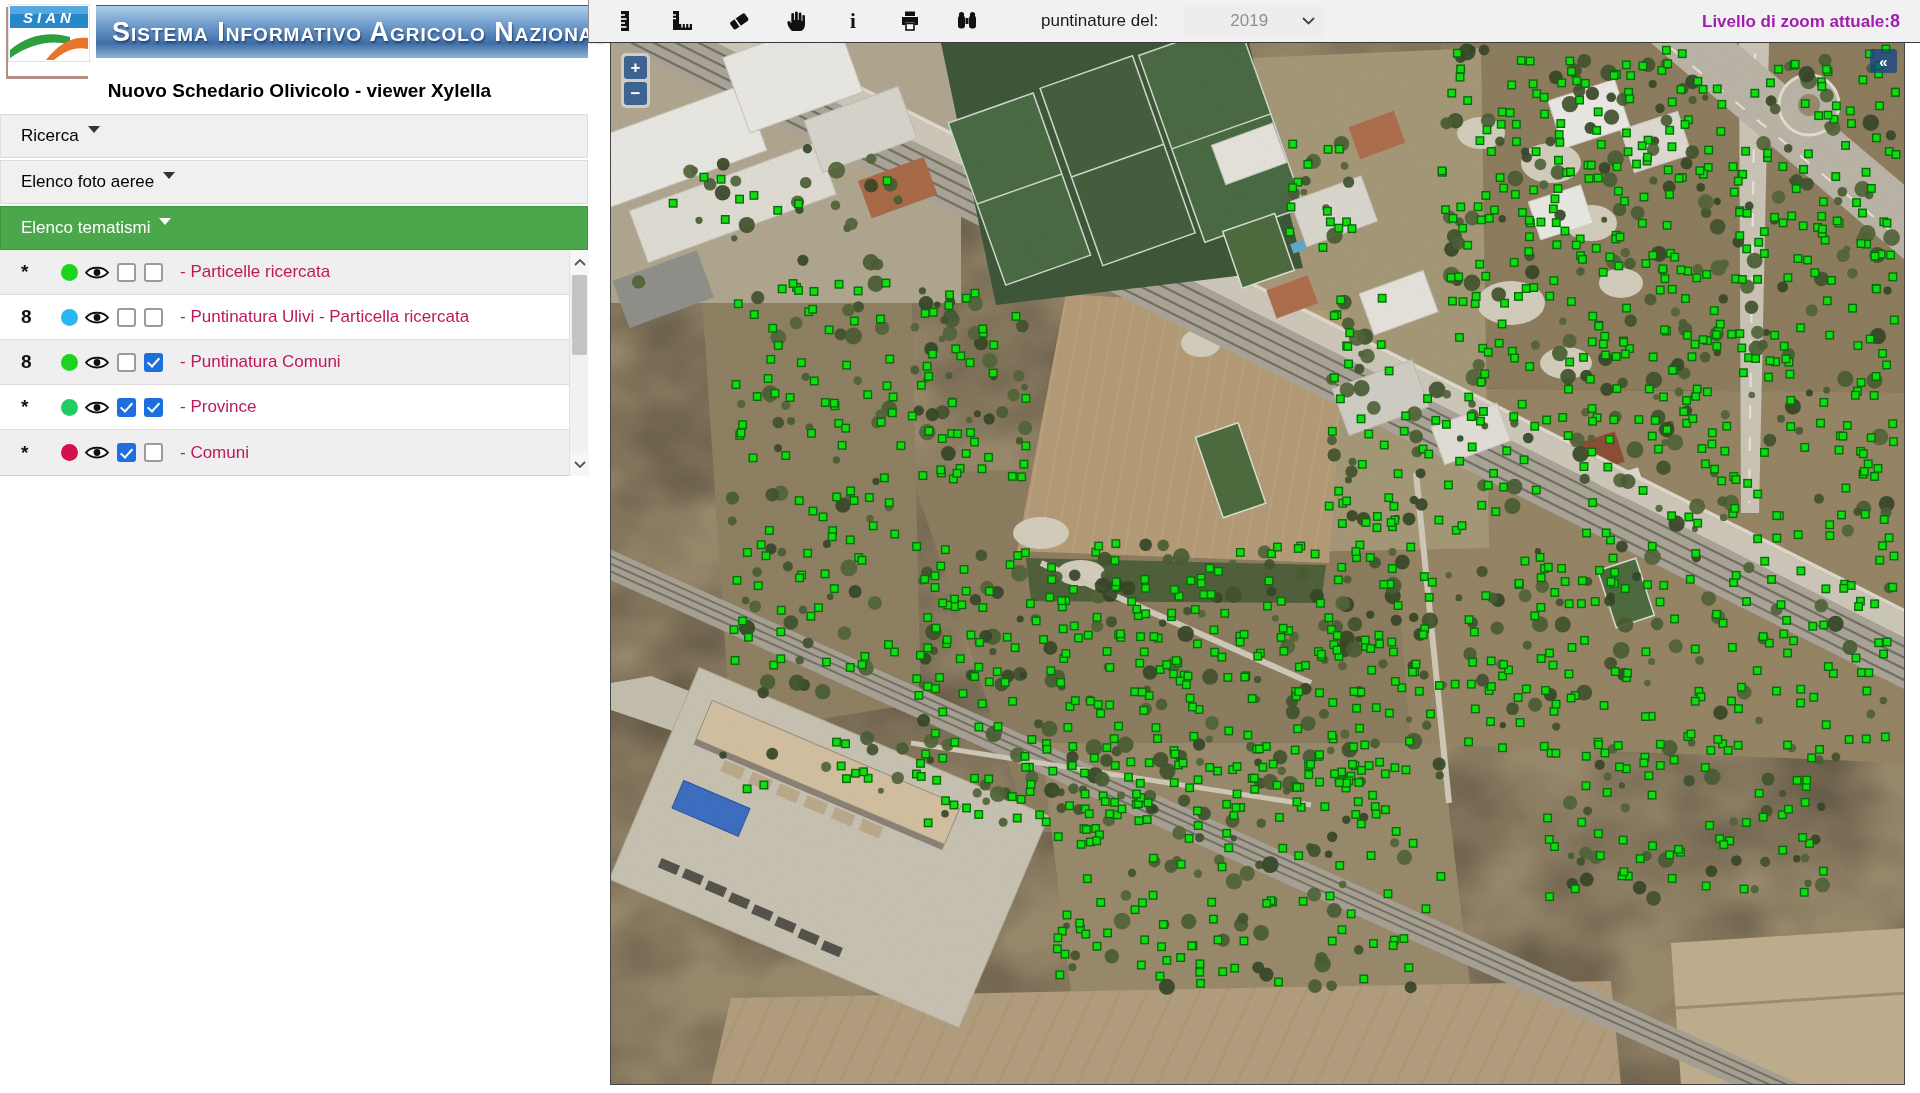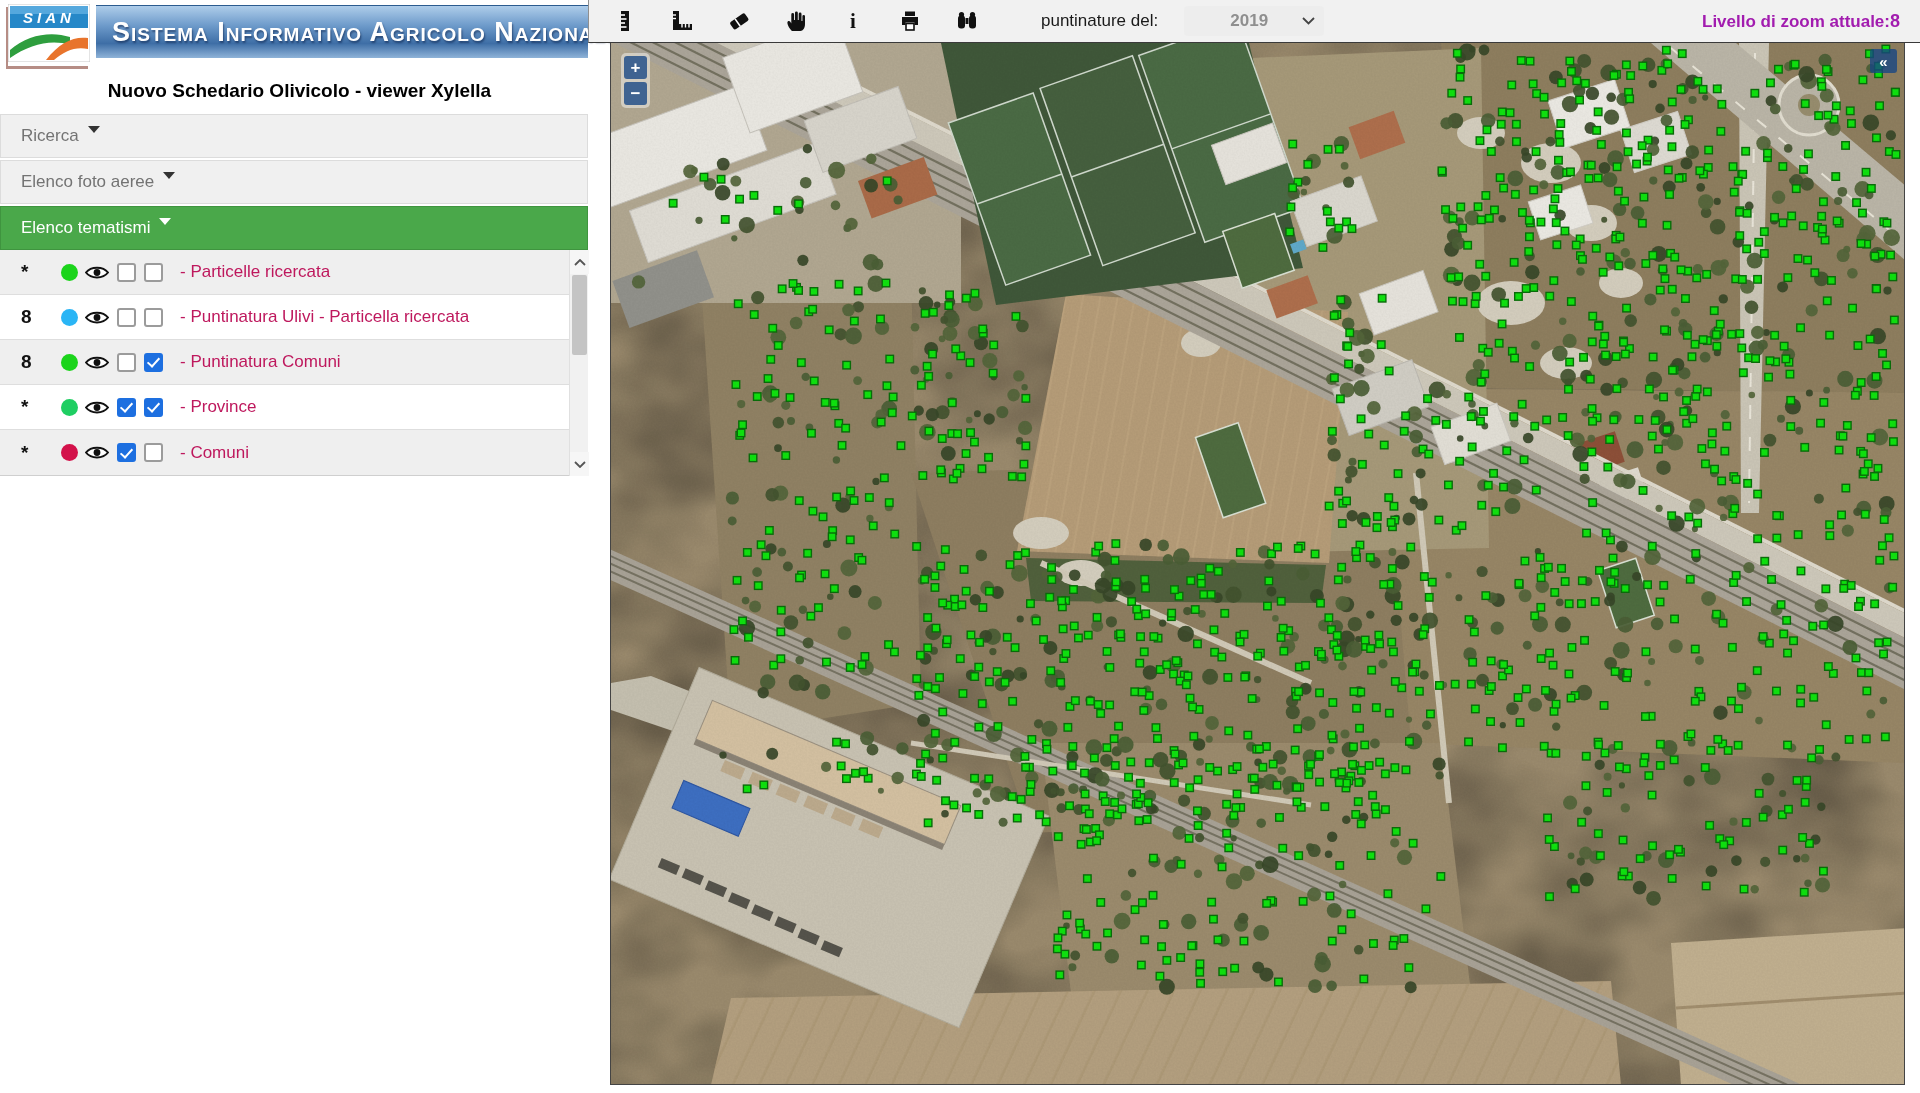--- a/index.html
+++ b/index.html
@@ -1,32 +1,32 @@
 <!DOCTYPE html>
 <html><head>
 <meta charset="utf-8">
 <style>
   * { margin:0; padding:0; box-sizing:border-box; }
   html,body { width:1920px; height:1093px; background:#fff; overflow:hidden;
               font-family:"Liberation Sans", sans-serif; }
 
   
   .sidebar { position:absolute; left:0; top:0; width:588px; height:1093px; background:#fff; }
-  .logo { position:absolute; left:8px; top:4px; width:82px; height:62px;
+  .logo { position:absolute; left:8px; top:4px; width:82px; height:72px;
           box-shadow:-2px 3px 0 0 rgba(122,48,32,.55); background:#fff; }
   .banner { position:absolute; left:96px; top:5px; width:492px; height:53px;
             background:linear-gradient(180deg,#aecdea 0%,#6d9aca 38%,#3e6ea6 72%,#8fb3d8 100%);
             border-top:1px solid #2b5b8f; display:flex; align-items:center; padding-left:16px; }
   .banner-text { color:#fff; font-weight:bold; font-variant:small-caps; font-size:27px;
                  letter-spacing:1px; text-shadow:1px 2px 2px rgba(10,30,70,.55); white-space:nowrap; }
   .app-title { position:absolute; top:80px; left:0; width:588px; text-align:center;
                font-size:19px; font-weight:bold; color:#000;padding-left:11px; }
 
   .panels { position:absolute; top:114px; left:0; width:588px; }
-  .panel-header { height:44px; line-height:42px; padding-left:20px; font-size:17px; color:#737373;
+  .panel-header { height:44px; line-height:42px; padding-left:20px; font-size:17px; color:#000000;
                   background:#f0f0f0; border:1px solid #dcdcdc; margin-bottom:2px; cursor:pointer; }
   .panel-header .caret { display:inline-block; margin-left:9px; vertical-align:2px;
                   border:6px solid transparent; border-top:7px solid #333; }
   .panel-header.active { background:#4aa84a; border-color:#3f943f; color:#fff; }
   .panel-header.active .caret { border-top-color:#fff; }
 
   .layer-list { position:absolute; top:250px; left:0; width:588px; border-bottom:1px solid #cfcfcf; }
   .layer-row { display:flex; align-items:center; height:45px; padding-left:21px;
                border-bottom:1px solid #dedede; }
   .layer-row:nth-child(odd) { background:#efefef; }
@@ -52,21 +52,21 @@
 
   
   .toolbar { position:absolute; left:588px; right:0; top:0; height:43px; background:#f1f1f1;
              border-left:1px solid #8f8f8f; border-bottom:1px solid #3a3a3a;
              display:flex; align-items:center; padding:0 14px; }
   .tools { display:flex; align-items:center; gap:29px; margin-left:8px; }
   .tool-btn { width:28px; height:28px; display:flex; align-items:center; justify-content:center;
               cursor:pointer; }
   .year-label { margin-left:60px; font-size:17px; color:#1a1a1a; }
   .year-select { position:relative; margin-left:26px; width:140px; height:30px; background:#ededed;
-                 border-radius:4px; cursor:pointer; display:flex; align-items:center; justify-content:center;font-weight:bold; }
+                 border-radius:4px; cursor:pointer; display:flex; align-items:center; justify-content:center; }
   .year-value { font-size:17px; color:#8f8f8f; margin-right:10px; }
   .year-chevron { position:absolute; right:9px; top:11px; }
   .zoom-level { margin-left:auto; font-size:17px; color:#a21caf; padding-right:6px;font-weight:bold; }
   .zoom-level b { font-size:18px; }
 
   
   .map { position:absolute; left:610px; top:43px; width:1295px; height:1042px;
          border:1px solid #444; border-top:none; overflow:hidden; background:#99896c; }
   .map svg.aerial { position:absolute; left:0; top:0; }
   .ol-zoom { position:absolute; left:10px; top:10px; background:rgba(255,255,255,.45);

